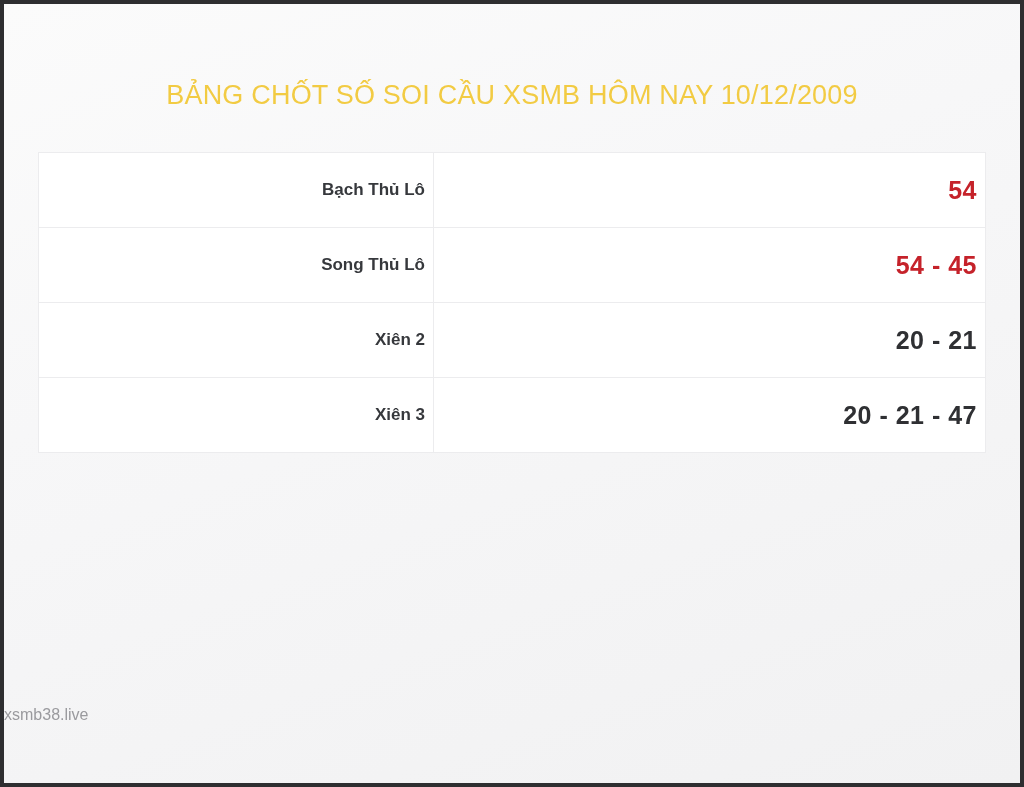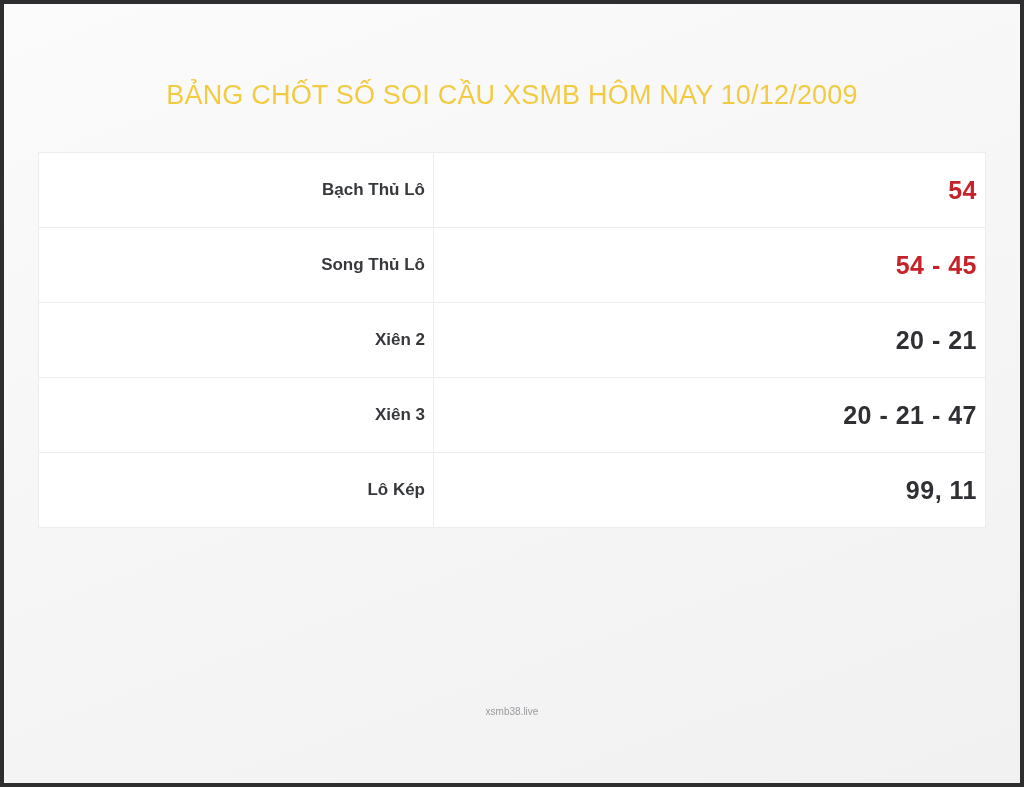--- a/index.html
+++ b/index.html
@@ -70,22 +70,22 @@
   }
   td.value-cell.highlight {
     color: #c5222a;
   }
 
   #footer {
     position: absolute;
     left: 0;
     top: 702px;
     width: 1016px;
-    text-align: center;
-    font-size: 10px;
+    text-align: left;
+    font-size: 16px;
     font-weight: normal;
     color: #9a9a9e;
   }
 </style>
 </head>
 <body>
 
 <div id="page-frame">
 
   <div id="title">BẢNG CHỐT SỐ SOI CẦU XSMB HÔM NAY 10/12/2009</div>
@@ -101,22 +101,18 @@
         <td class="value-cell highlight">54 - 45</td>
       </tr>
       <tr>
         <td class="label-cell">Xiên 2</td>
         <td class="value-cell">20 - 21</td>
       </tr>
       <tr>
         <td class="label-cell">Xiên 3</td>
         <td class="value-cell">20 - 21 - 47</td>
       </tr>
-      <tr>
-        <td class="label-cell">Lô Kép</td>
-        <td class="value-cell">99, 11</td>
-      </tr>
     </tbody>
   </table>
 
   <div id="footer">xsmb38.live</div>
 
 </div>
 
 </body></html>

